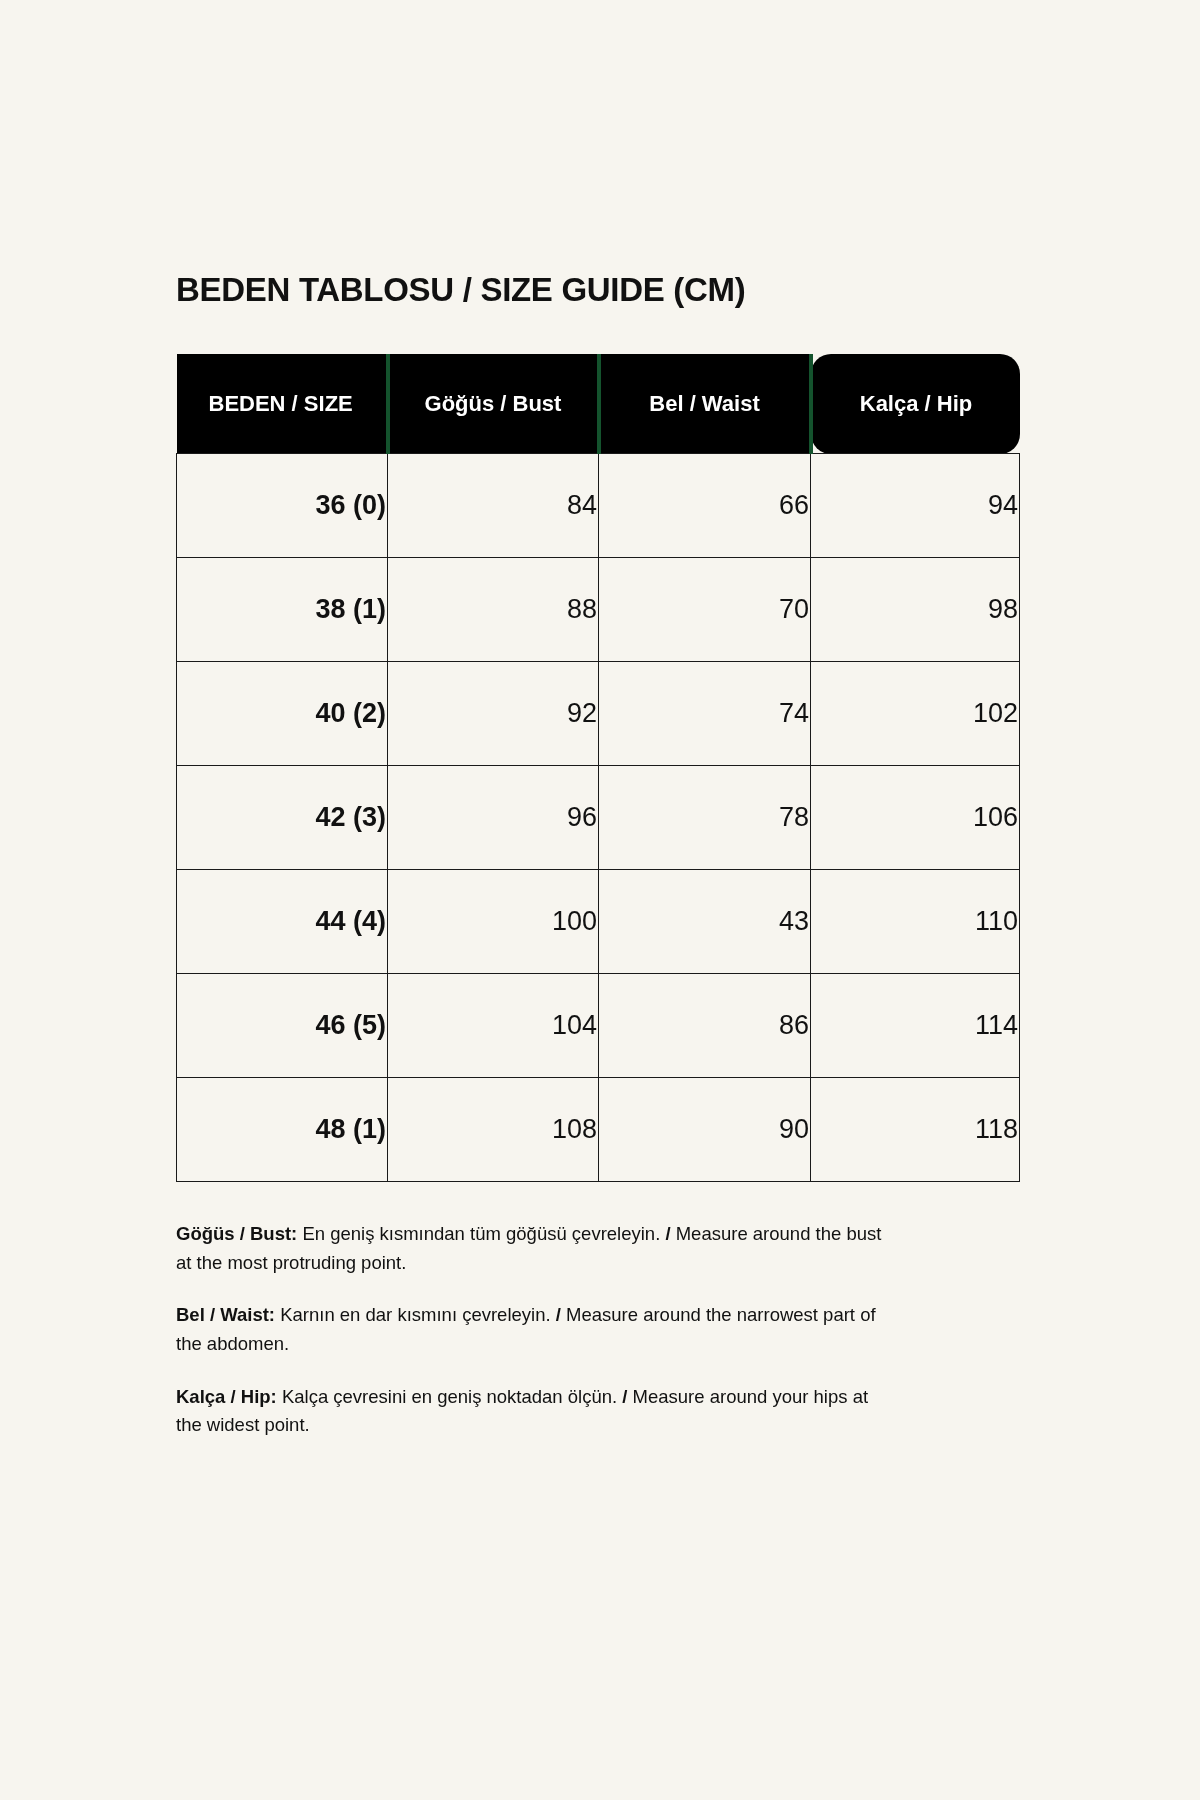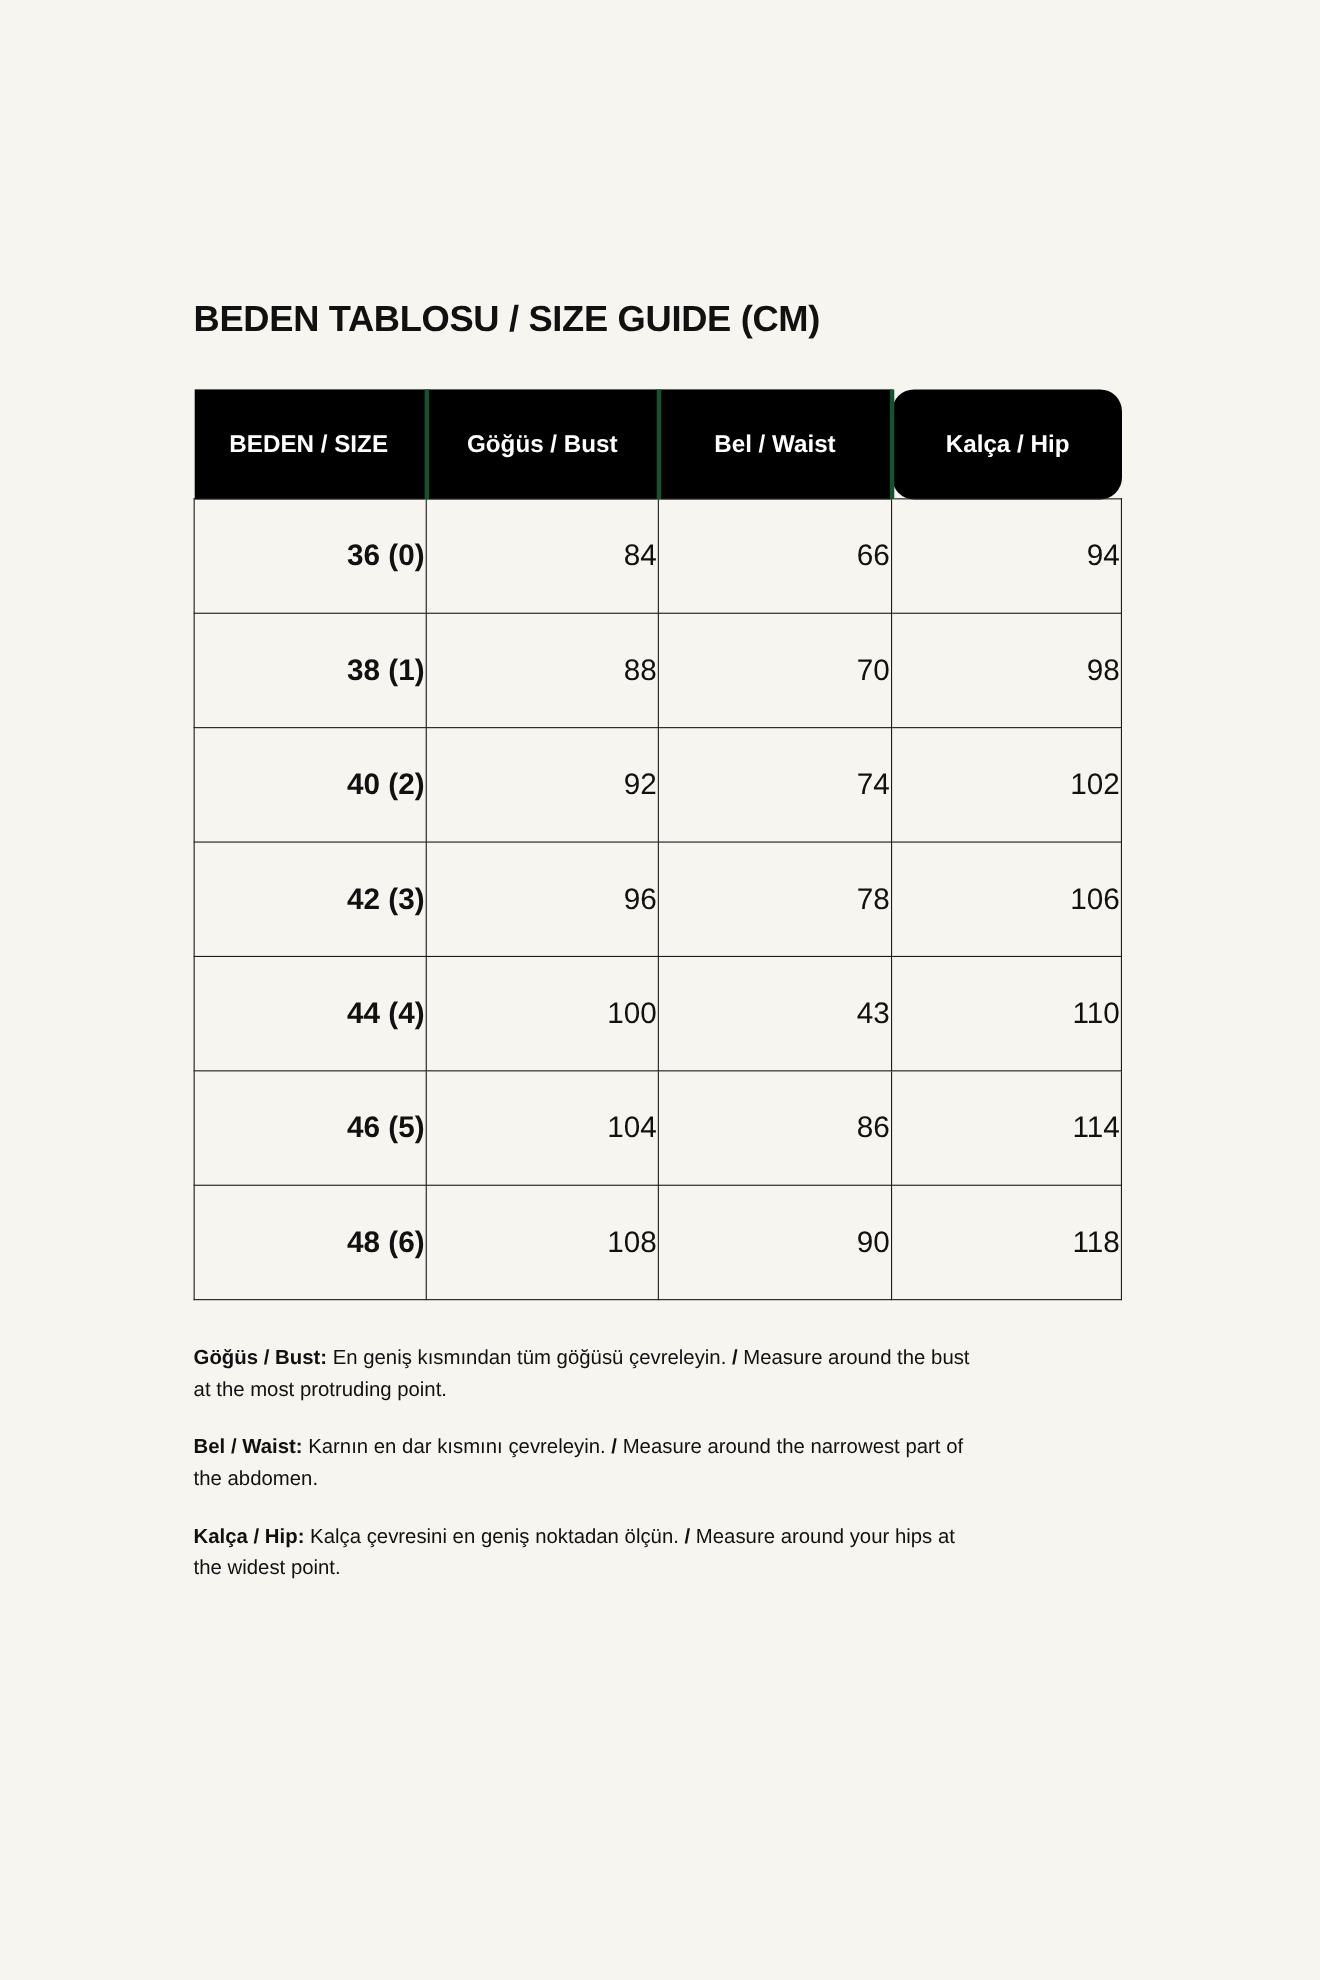--- a/index.html
+++ b/index.html
@@ -154,21 +154,21 @@
           <td>43</td>
           <td>110</td>
         </tr>
         <tr>
           <td class="size-col">46 (5)</td>
           <td>104</td>
           <td>86</td>
           <td>114</td>
         </tr>
         <tr>
-          <td class="size-col">48 (6)</td>
+          <td class="size-col">48 (1)</td>
           <td>108</td>
           <td>90</td>
           <td>118</td>
         </tr>
       </tbody>
     </table>
 
     <div class="notes">
       <p class="note">
         <b>Göğüs / Bust:</b><span> En geniş kısmından tüm göğüsü çevreleyin. </span><span class="sep">/</span><span> Measure around the bust at the most protruding point.</span>

